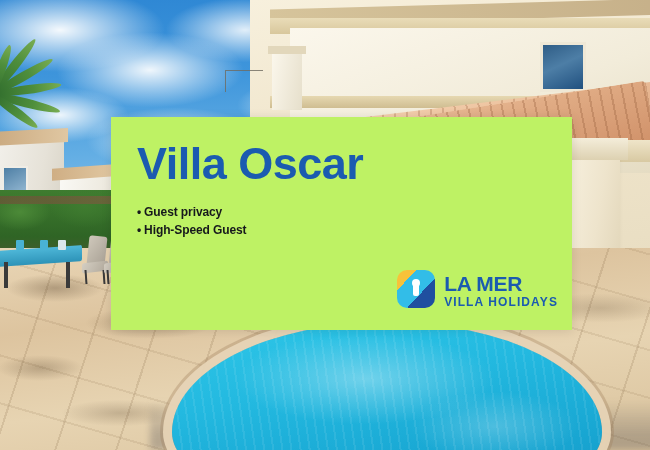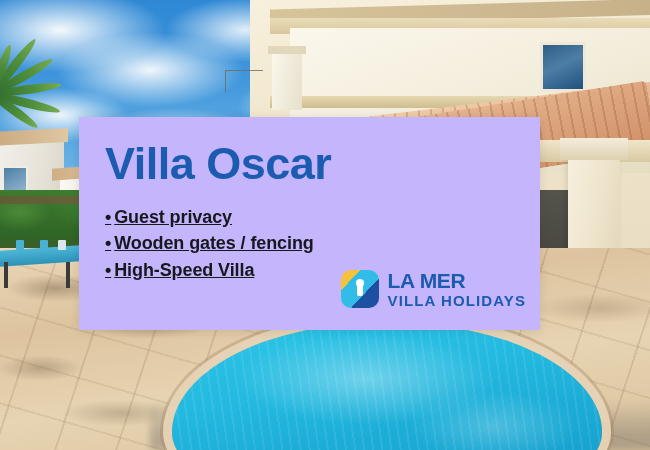--- a/index.html
+++ b/index.html
@@ -277,44 +277,43 @@
   .chair .legs {
     position:absolute; left:3px; top:34px; width:20px; height:14px;
     border-left:2px solid #3a3a3a; border-right:2px solid #3a3a3a;
     transform:skewX(4deg);
   }
   .ch1{left:82px;} .ch2{left:104px;}
 
   
   .info-card {
     position:absolute;
-    left:79px; top:117px;
+    left:111px; top:117px;
     width:461px; height:213px;
-    background:#c4b5fd;
+    background:#bef264;
     padding:18px 26px 14px 26px;
     box-shadow:0 1px 10px rgba(0,0,0,.10);
   }
   .villa-title {
     font-size:45px;
     font-weight:bold;
     letter-spacing:-0.5px;
     line-height:1;
     color:#1b5bb0;
     margin:6px 0 18px 0;
     font-family:"Liberation Sans", sans-serif;
   }
   .feature-list { list-style:none; }
   .feature-item {
-    font-size:18px;
+    font-size:12px;
     font-weight:bold;
     color:#16181c;
     line-height:1.47;
     letter-spacing:-0.1px;
     white-space:nowrap;
-    text-decoration:underline;
   }
   .feature-item .dot { margin-right:3px; }
 
   
   .logo {
     position:absolute; right:14px; bottom:22px;
     display:flex; align-items:flex-end; gap:9px;
   }
   .logo-mark {
     width:38px; height:38px; border-radius:10px;
@@ -335,21 +334,21 @@
     transform:translateX(-50%);
     width:6px; height:11px; border-radius:0 0 2px 2px;
     background:#ffffff;
   }
   .logo-text { line-height:1; }
   .logo-main {
     font-size:21px; font-weight:bold; color:#1b5bb0;
     letter-spacing:-0.3px; display:block;
   }
   .logo-sub {
-    font-size:15px; font-weight:bold; color:#1b5bb0;
+    font-size:12px; font-weight:bold; color:#1b5bb0;
     letter-spacing:1.1px; display:block; margin-top:2px;
   }
 </style>
 </head>
 <body>
 
 <div id="promo-canvas">
 
   <div class="photo">
 
@@ -430,22 +429,21 @@
       <span class="pool-ripple"></span>
     </div>
   </div>
 
   <div class="info-card">
 
     <h1 class="villa-title">Villa Oscar</h1>
 
     <ul class="feature-list">
       <li class="feature-item"><span class="dot">•</span><span>Guest privacy</span></li>
-      <li class="feature-item"><span class="dot">•</span><span>Wooden gates / fencing</span></li>
-      <li class="feature-item"><span class="dot">•</span><span>High-Speed Villa</span></li>
+      <li class="feature-item"><span class="dot">•</span><span>High-Speed Guest</span></li>
     </ul>
 
     <div class="logo">
       <div class="logo-mark">
         <span class="logo-keyhole"></span>
       </div>
       <div class="logo-text">
         <span class="logo-main">LA MER</span>
         <span class="logo-sub">VILLA HOLIDAYS</span>
       </div>

